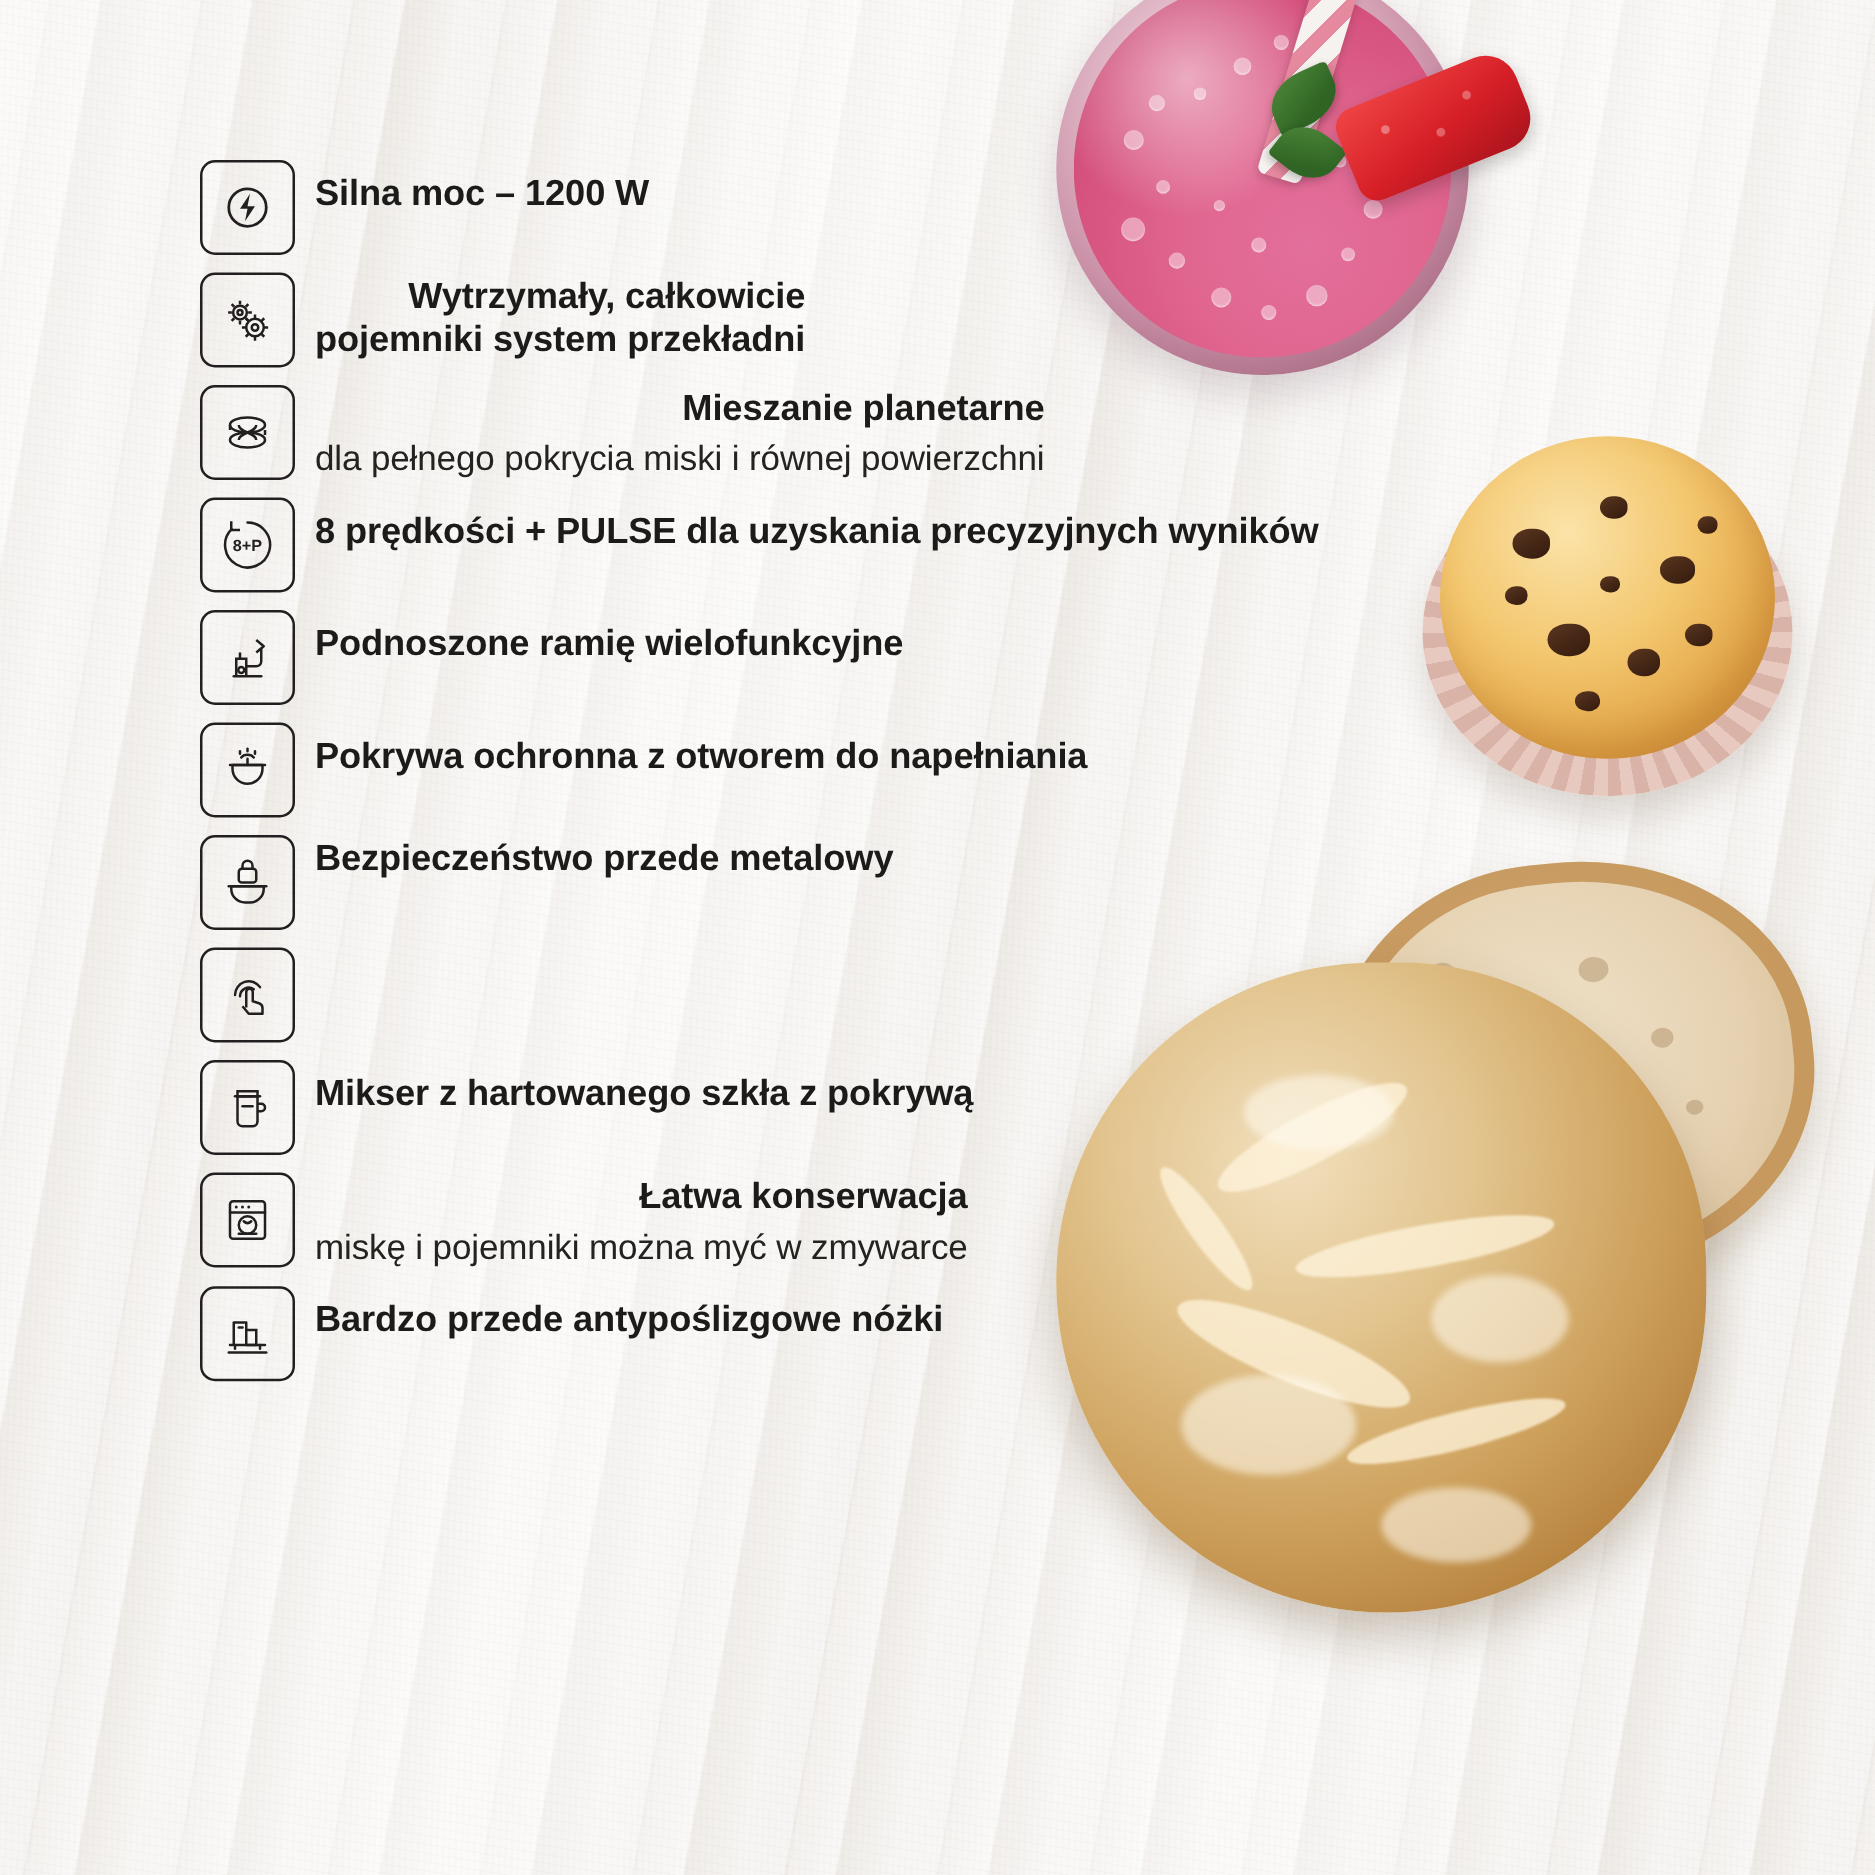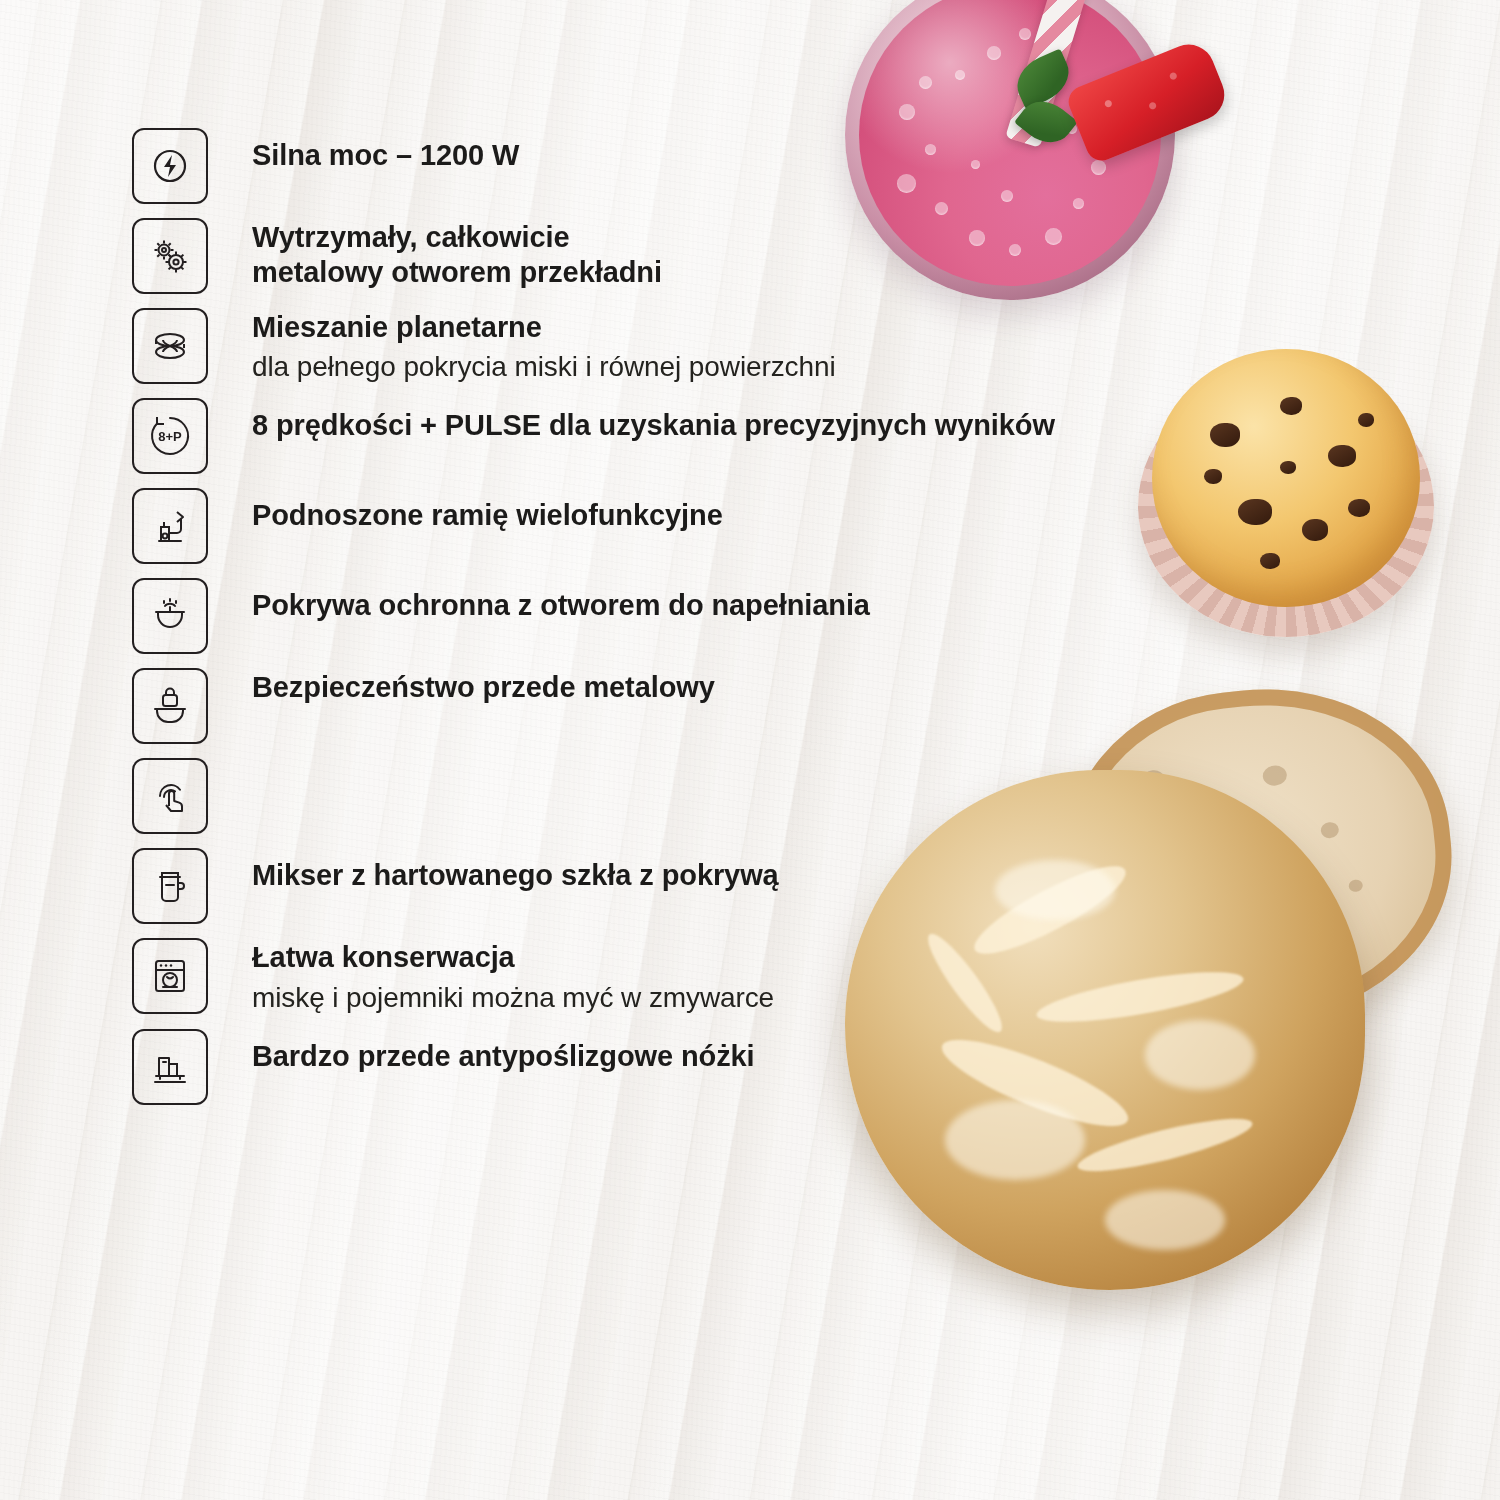--- a/index.html
+++ b/index.html
@@ -59,25 +59,27 @@
   .icon-box {
     flex: 0 0 auto;
     width: 76px;
     height: 76px;
     border: 2.5px solid #231f20;
     border-radius: 12px;
     display: flex;
     align-items: center;
     justify-content: center;
     box-sizing: border-box;
+    margin-left: 28px;
   }
   .icon-box svg { display: block; }
   .texts {
-    margin-left: 44px;
+    margin-left: 16px;
     padding-top: 10px;
+    text-align: right;
   }
   .f-title {
     font-size: 29px;
     font-weight: bold;
     color: #1c1b1a;
     line-height: 1.22;
     letter-spacing: -0.1px;
   }
   .f-sub {
     font-size: 28px;
@@ -285,21 +287,21 @@
           <circle cx="17" cy="17" r="5.5"></circle>
           <circle cx="17" cy="17" r="2"></circle>
           <path d="M17 7.5v3M17 23.5v3M7.5 17h3M23.5 17h3M10.3 10.3l2.1 2.1M21.6 21.6l2.1 2.1M23.7 10.3l-2.1 2.1M12.4 21.6l-2.1 2.1"></path>
           <circle cx="29" cy="29" r="7"></circle>
           <circle cx="29" cy="29" r="2.6"></circle>
           <path d="M29 18.5v3.3M29 36.2v3.3M18.5 29h3.3M36.2 29h3.3M21.6 21.6l2.3 2.3M34.1 34.1l2.3 2.3M36.4 21.6l-2.3 2.3M23.9 34.1l-2.3 2.3"></path>
         </svg>
       </div>
       <div class="texts">
         <div class="f-title">Wytrzymały, całkowicie</div>
-        <div class="f-title">metalowy otworem przekładni</div>
+        <div class="f-title">pojemniki system przekładni</div>
       </div>
     </div>
 
     <div class="feature two-line">
       <div class="icon-box">
         <svg width="46" height="46" viewBox="0 0 46 46" fill="none" stroke="#231f20" stroke-width="2">
           <ellipse cx="23" cy="17" rx="14" ry="6"></ellipse>
           <ellipse cx="23" cy="29" rx="14" ry="6"></ellipse>
           <path d="M16 17c0 6 14 6 14 12"></path>
           <path d="M30 17c0 6-14 6-14 12"></path>

